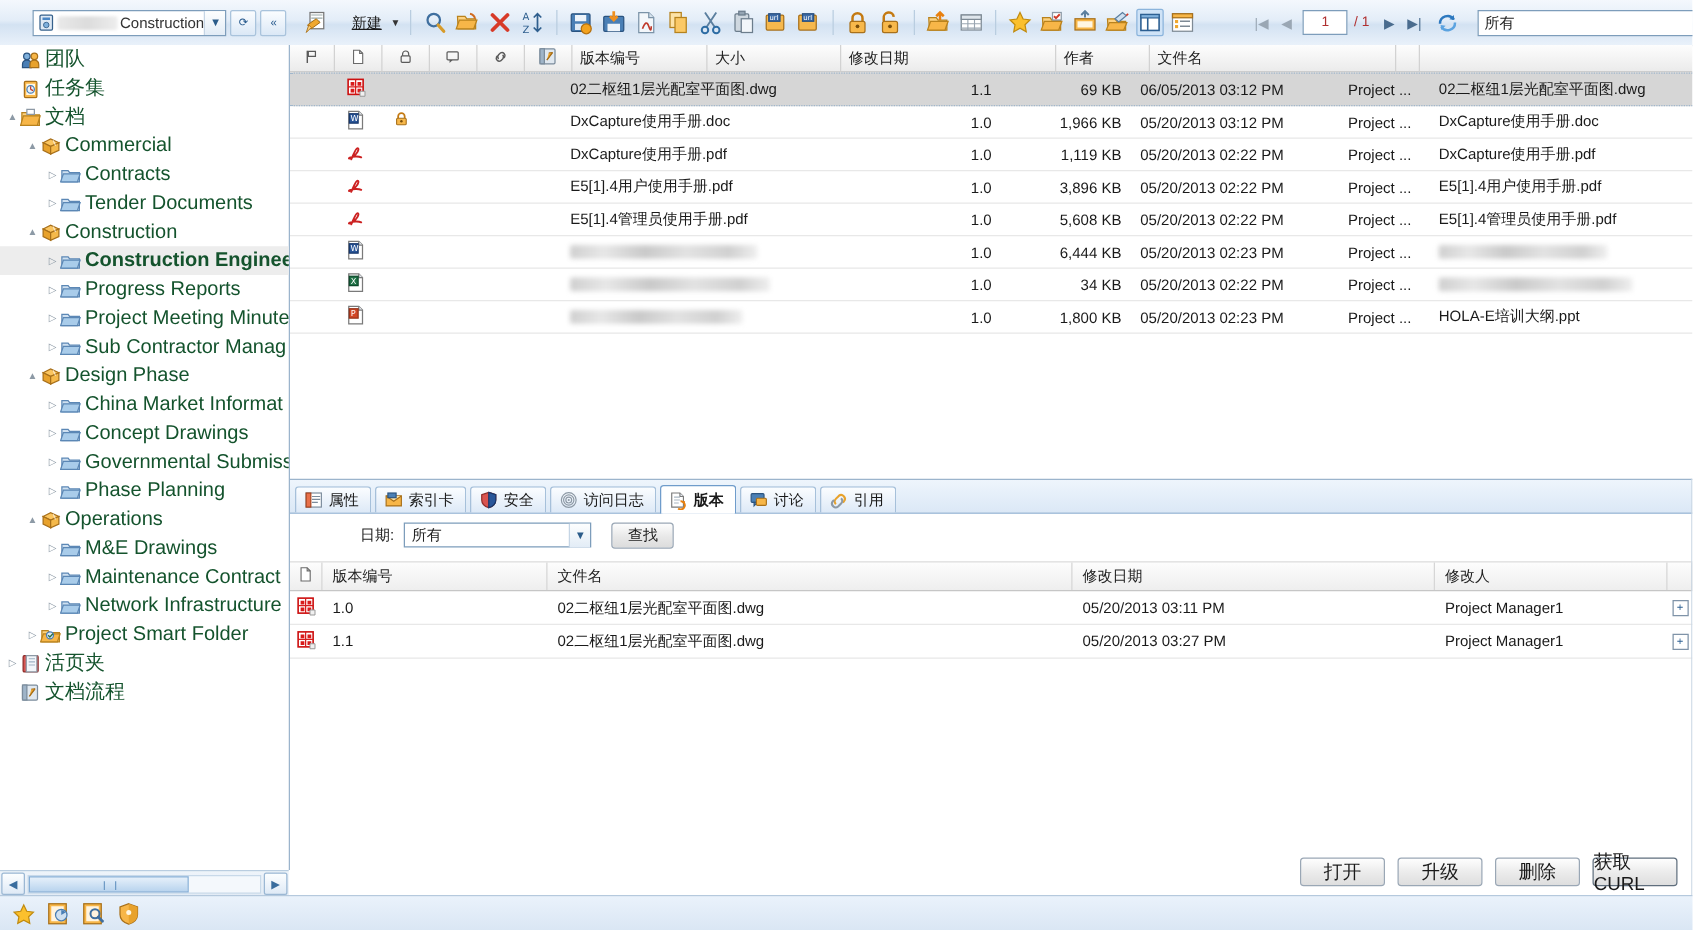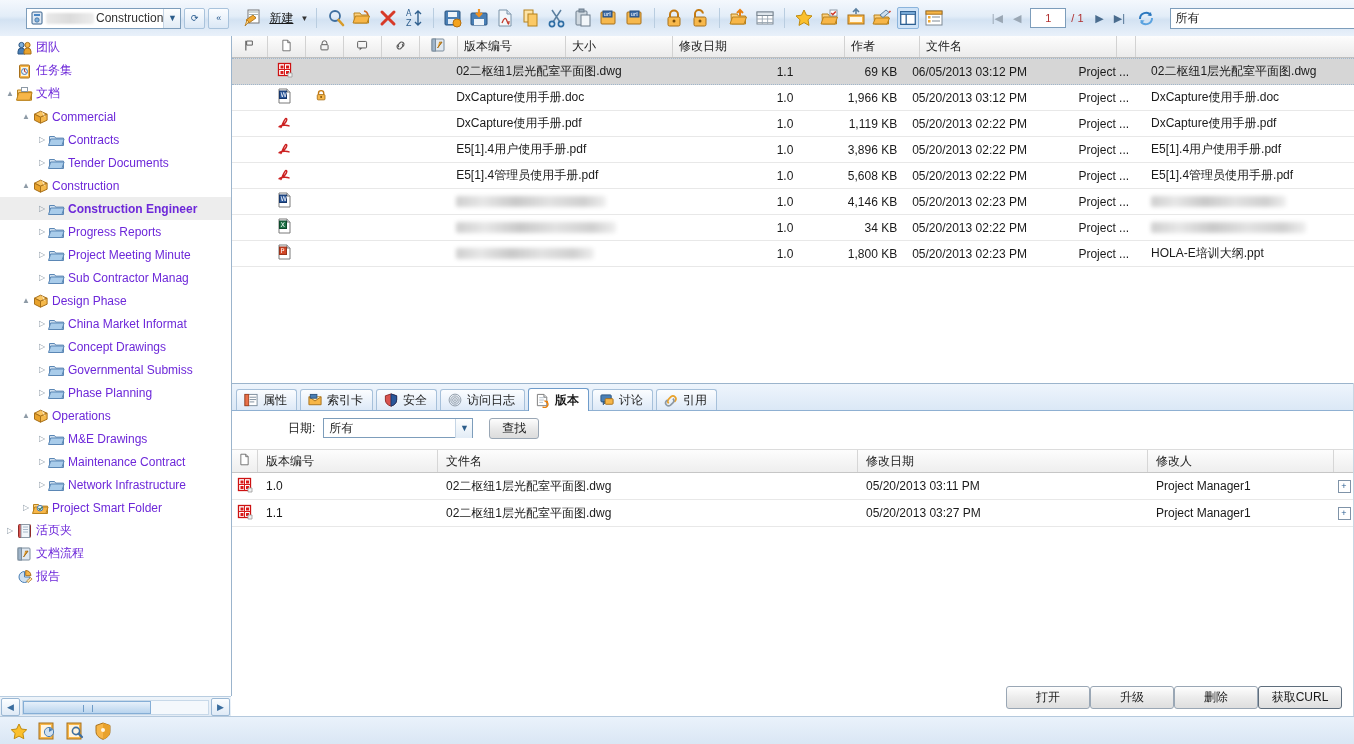--- a/index.html
+++ b/index.html
@@ -34,21 +34,21 @@
     font-size:9px;color:#2b5c8a;flex:0 0 auto;
   }
   .tbtn{
     width:19px;height:19px;margin-left:3px;border:1px solid #a9c3dc;border-radius:2px;
     background:linear-gradient(to bottom,#fbfdff,#dbe8f6);
     display:flex;align-items:center;justify-content:center;
     font-size:9px;color:#25588c;flex:0 0 auto;
   }
   .tsep{width:1px;height:20px;background:#b9cde0;margin:0 6px;flex:0 0 auto;}
   .newbtn{display:flex;align-items:center;margin-left:10px;height:24px;padding:0 2px;flex:0 0 auto;}
-  .newbtn .lbl{font-size:12px;margin-left:2px;color:#1a1a1a;text-decoration:underline;}
+  .newbtn .lbl{font-size:12px;margin-left:14px;color:#1a1a1a;text-decoration:underline;}
   .newbtn .caret{margin-left:7px;font-size:8px;color:#333;}
   .ticon{width:22px;height:22px;margin:0 2px;flex:0 0 auto;position:relative;}
   .ticon.active{background:#cfe3f7;border:1px solid #8bb4dc;border-radius:2px;box-sizing:border-box;}
 
   .pager{display:flex;align-items:center;margin-left:40px;flex:0 0 auto;}
   .pg{width:20px;height:18px;display:flex;align-items:center;justify-content:center;
       font-size:11px;color:#9aa7b4;flex:0 0 auto;}
   .pg.on{color:#4a6c8e;}
   .pgbox{width:34px;height:18px;border:1px solid #7d9dbb;background:#fff;
          text-align:center;font-size:11px;color:#b03030;line-height:18px;margin:0 3px;}
@@ -63,21 +63,21 @@
   
   .tree-pane{
     position:absolute;left:0;top:36px;width:231px;height:660px;
     background:#fff;border-right:1px solid #9bb4cc;overflow:hidden;
   }
   .tnode{height:23px;display:flex;align-items:center;padding-left:4px;white-space:nowrap;}
   .tnode.sel{background:#ededed;}
   .exp{width:12px;height:12px;flex:0 0 auto;display:flex;align-items:center;justify-content:center;
        font-size:8px;color:#8d9aa6;}
   .nico{width:17px;height:16px;flex:0 0 auto;margin-right:3px;position:relative;}
-  .tlabel{font-size:12px;color:#6d28d9;}
+  .tlabel{font-size:16px;color:#14532d;}
   .tlabel.b{font-weight:bold;}
 
   .hscroll{
     position:absolute;left:0;top:696px;width:231px;height:20px;
     background:linear-gradient(to bottom,#eef4fa,#e2ebf5);
     border-top:1px solid #b9cde0;display:flex;align-items:center;
   }
   .hs-arrow{width:17px;height:16px;margin:0 1px;border:1px solid #9bb8d4;border-radius:2px;
     background:linear-gradient(to bottom,#fcfeff,#dfeaf6);display:flex;align-items:center;
     justify-content:center;font-size:9px;color:#3a6d9e;flex:0 0 auto;}
@@ -161,23 +161,23 @@
   .vrow{display:flex;height:26px;align-items:stretch;border-bottom:1px solid #e8e8e8;}
   .vcell{display:flex;align-items:center;font-size:12px;color:#1a1a1a;
     padding-left:8px;box-sizing:border-box;white-space:nowrap;}
   .vcell.ic{justify-content:center;padding-left:0;}
   .plusbox{width:11px;height:11px;border:1px solid #7f93a8;background:#fff;
     display:flex;align-items:center;justify-content:center;font-size:9px;color:#2c5f92;line-height:1;}
 
   .btnrow{position:absolute;left:0;bottom:8px;width:1122px;display:flex;
           justify-content:flex-end;padding-right:12px;box-sizing:border-box;}
   .bbtn{
-    height:23px;width:84px;border:1px solid #9aa7b5;border-radius:3px;
+    height:23px;width:68px;margin-left:10px;border:1px solid #9aa7b5;border-radius:3px;
     background:linear-gradient(to bottom,#fefefe,#ececec 50%,#dedede);
-    font-size:12px;color:#1a1a1a;display:flex;align-items:center;justify-content:center;
+    font-size:15px;color:#1a1a1a;display:flex;align-items:center;justify-content:center;
     box-sizing:border-box;
   }
   .bbtn.dark{border-color:#5f6e7d;}
 
   .rgrip{position:absolute;right:0;top:383px;width:1px;height:333px;background:#c9d6e3;}
 </style>
 </head>
 <body>
 
 <div class="app">
@@ -599,29 +599,20 @@
       <div class="tnode" style="padding-left: 4px;">
         <span class="exp"></span>
         <span class="nico"><svg width="17" height="16" viewBox="0 0 16 16">
             <rect x="1.5" y="2" width="12" height="12" rx="1" fill="#e0e8f0" stroke="#7b8c9c"></rect>
             <rect x="1.5" y="2" width="3.5" height="12" fill="#9fb4c8" stroke="#7b8c9c"></rect>
             <path d="M7 11 l4.5 -6 -3 0.3" fill="#f0a830" stroke="#a8701a" stroke-width="0.8"></path>
             <path d="M7 11 l4.5 -6" stroke="#a8701a" stroke-width="1"></path>
           </svg></span>
         <span class="tlabel">文档流程</span>
       </div>
-      <div class="tnode" style="padding-left: 4px;">
-        <span class="exp"></span>
-        <span class="nico"><svg width="17" height="16" viewBox="0 0 16 16">
-            <path d="M8 2.5 a5.5 5.5 0 1 0 5.5 5.5 h-5.5 z" fill="#cfe0f0" stroke="#4a7fb5"></path>
-            <path d="M9.2 1.5 a5.5 5.5 0 0 1 5.2 5.2 h-5.2 z" fill="#f7b648" stroke="#a8701a"></path>
-            <path d="M10 12 l4 -3.5 1.6 1.6 -4 3.5 z" fill="#fde3a7" stroke="#a8701a" stroke-width="0.7"></path>
-          </svg></span>
-        <span class="tlabel">报告</span>
-      </div>
     </div>
 
   <div class="hscroll">
     <span class="hs-arrow">◀</span>
     <span class="hs-track">
       <span class="hs-thumb">
           <span class="hs-grip"></span>
         </span>
     </span>
     <span class="hs-arrow">▶</span>
@@ -813,21 +804,21 @@
               </svg></span>
           </div>
           <div class="lcell ic" style="width:38px"></div>
           <div class="lcell ic" style="width:38px"></div>
           <div class="lcell ic" style="width:38px"></div>
           <div class="lcell ic" style="width:38px"></div>
           <div class="lcell " style="width:256px">
             <span class="blurtxt" style="width:150px"></span>
           </div>
           <div class="lcell r" style="width:108px">1.0</div>
-          <div class="lcell r" style="width:107px">4,146 KB</div>
+          <div class="lcell r" style="width:107px">6,444 KB</div>
           <div class="lcell " style="width:172px">05/20/2013 02:23 PM</div>
           <div class="lcell " style="width:75px">Project ...</div>
           <div class="lcell " style="width:197px">
             <span class="blurtxt" style="width:135px"></span>
           </div>
           <div class="lcell " style="width:19px"></div>
         </div>
         <div class="lrow">
           <div class="lcell ic" style="width:36px"></div>
           <div class="lcell ic" style="width:38px">

